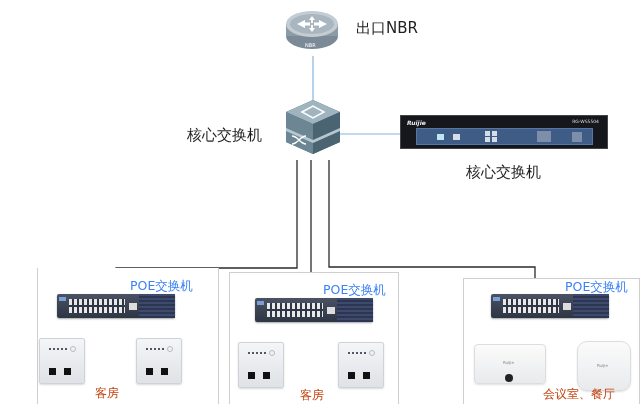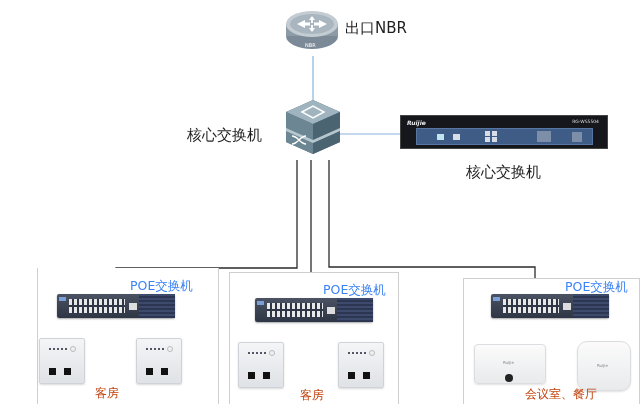--- a/index.html
+++ b/index.html
@@ -56,21 +56,21 @@
     <rect x="1" y="18" width="52" height="12" fill="#8d9ba6"></rect>
     <ellipse cx="27" cy="18" rx="26" ry="13" fill="#c3ccd3"></ellipse>
     <ellipse cx="27" cy="18" rx="22" ry="10" fill="#aab6bf"></ellipse>
     <path d="M12 18 L20 14 L20 16.5 L25 16.5 L25 19.5 L20 19.5 L20 22 Z" fill="#fff"></path>
     <path d="M42 18 L34 14 L34 16.5 L29 16.5 L29 19.5 L34 19.5 L34 22 Z" fill="#fff"></path>
     <path d="M27 10 L24 14 L26 14 L26 17 L28 17 L28 14 L30 14 Z" fill="#fff"></path>
     <path d="M27 26 L24 22 L26 22 L26 19 L28 19 L28 22 L30 22 Z" fill="#fff"></path>
   </svg>
   <span class="abs" style="left:20px;top:36px;font-size:5px;color:#fff;">NBR</span>
 </div>
-<div class="label" style="left:345px;top:19px;font-size:15px;">出口NBR</div>
+<div class="label" style="left:356px;top:19px;font-size:15px;">出口NBR</div>
 
 <div class="core" style="left:284px;top:98px;">
   <svg width="58" height="64" viewBox="0 0 58 64">
     <polygon points="29,2 56,14 56,44 29,56 2,44 2,14" fill="#5a7584"></polygon>
     <polygon points="29,2 56,14 29,26 2,14" fill="#9fb4bf"></polygon>
     <polygon points="2,14 29,26 29,56 2,44" fill="#6c8694"></polygon>
     <polygon points="56,14 29,26 29,56 56,44" fill="#4b6472"></polygon>
     <polygon points="2,30 29,42 56,30 56,33 29,45 2,33" fill="#b7c7cf"></polygon>
     <path d="M18 14 L29 8 L40 14 L29 20 Z" fill="none" stroke="#fff" stroke-width="1.5"></path>
     <path d="M8 38 C14 38 16 46 22 46 M8 46 C14 46 16 38 22 38" stroke="#fff" stroke-width="1.5" fill="none"></path>
@@ -146,13 +146,13 @@
     <div class="uplinks"></div>
     <div class="panel"></div>
 </div>
 <div class="ap-ceiling" style="left:474px;top:344px;width:70px;height:38px;border-radius:4px;">
   <span class="ap-text" style="left:28px;top:15px;">Ruijie</span>
   <div class="abs" style="left:30px;top:29px;width:8px;height:8px;border-radius:50%;background:#222;"></div>
 </div>
 <div class="ap-ceiling" style="left:577px;top:341px;width:52px;height:48px;border-radius:10px;">
   <span class="ap-text" style="left:19px;top:21px;">Ruijie</span>
 </div>
-<div class="zone-label" style="left:525px;top:386px;">会议室、餐厅</div>
+<div class="zone-label" style="left:543px;top:386px;">会议室、餐厅</div>
 
 </body></html>

